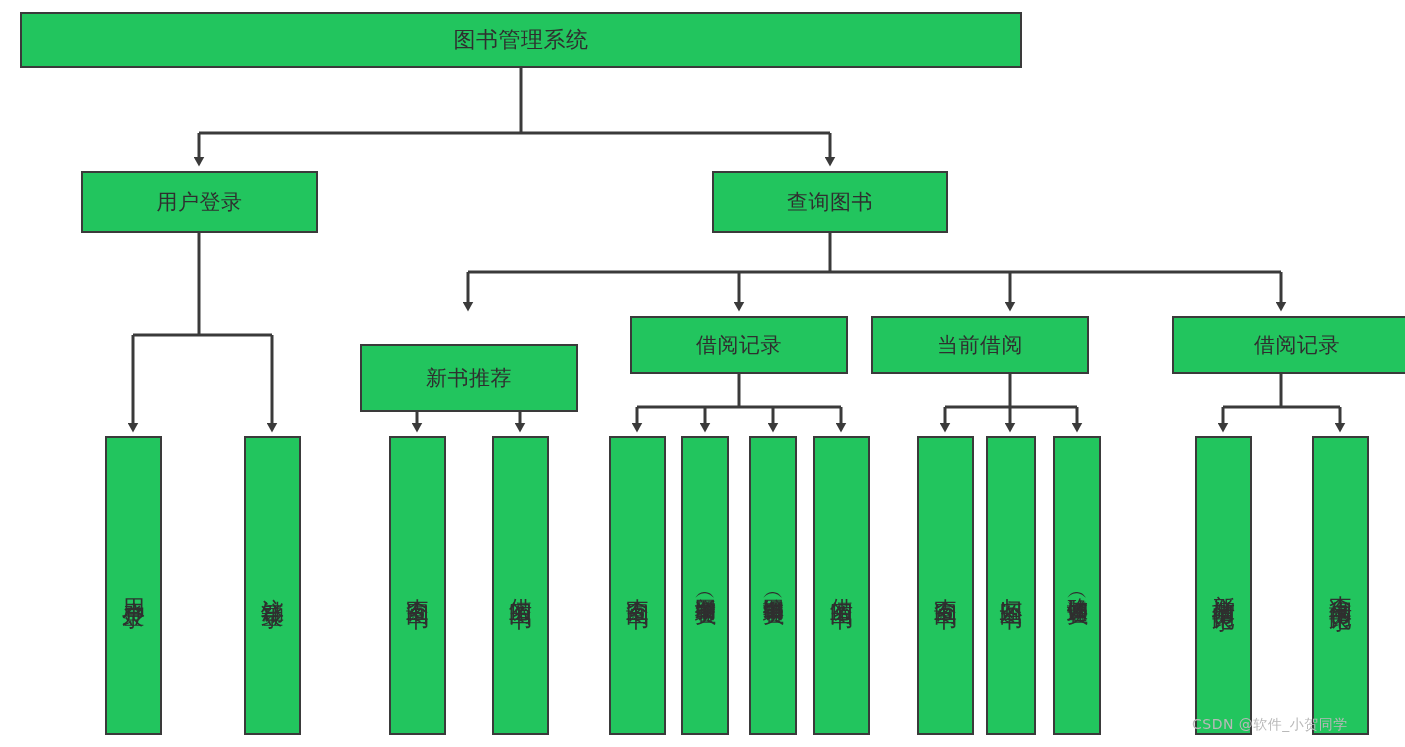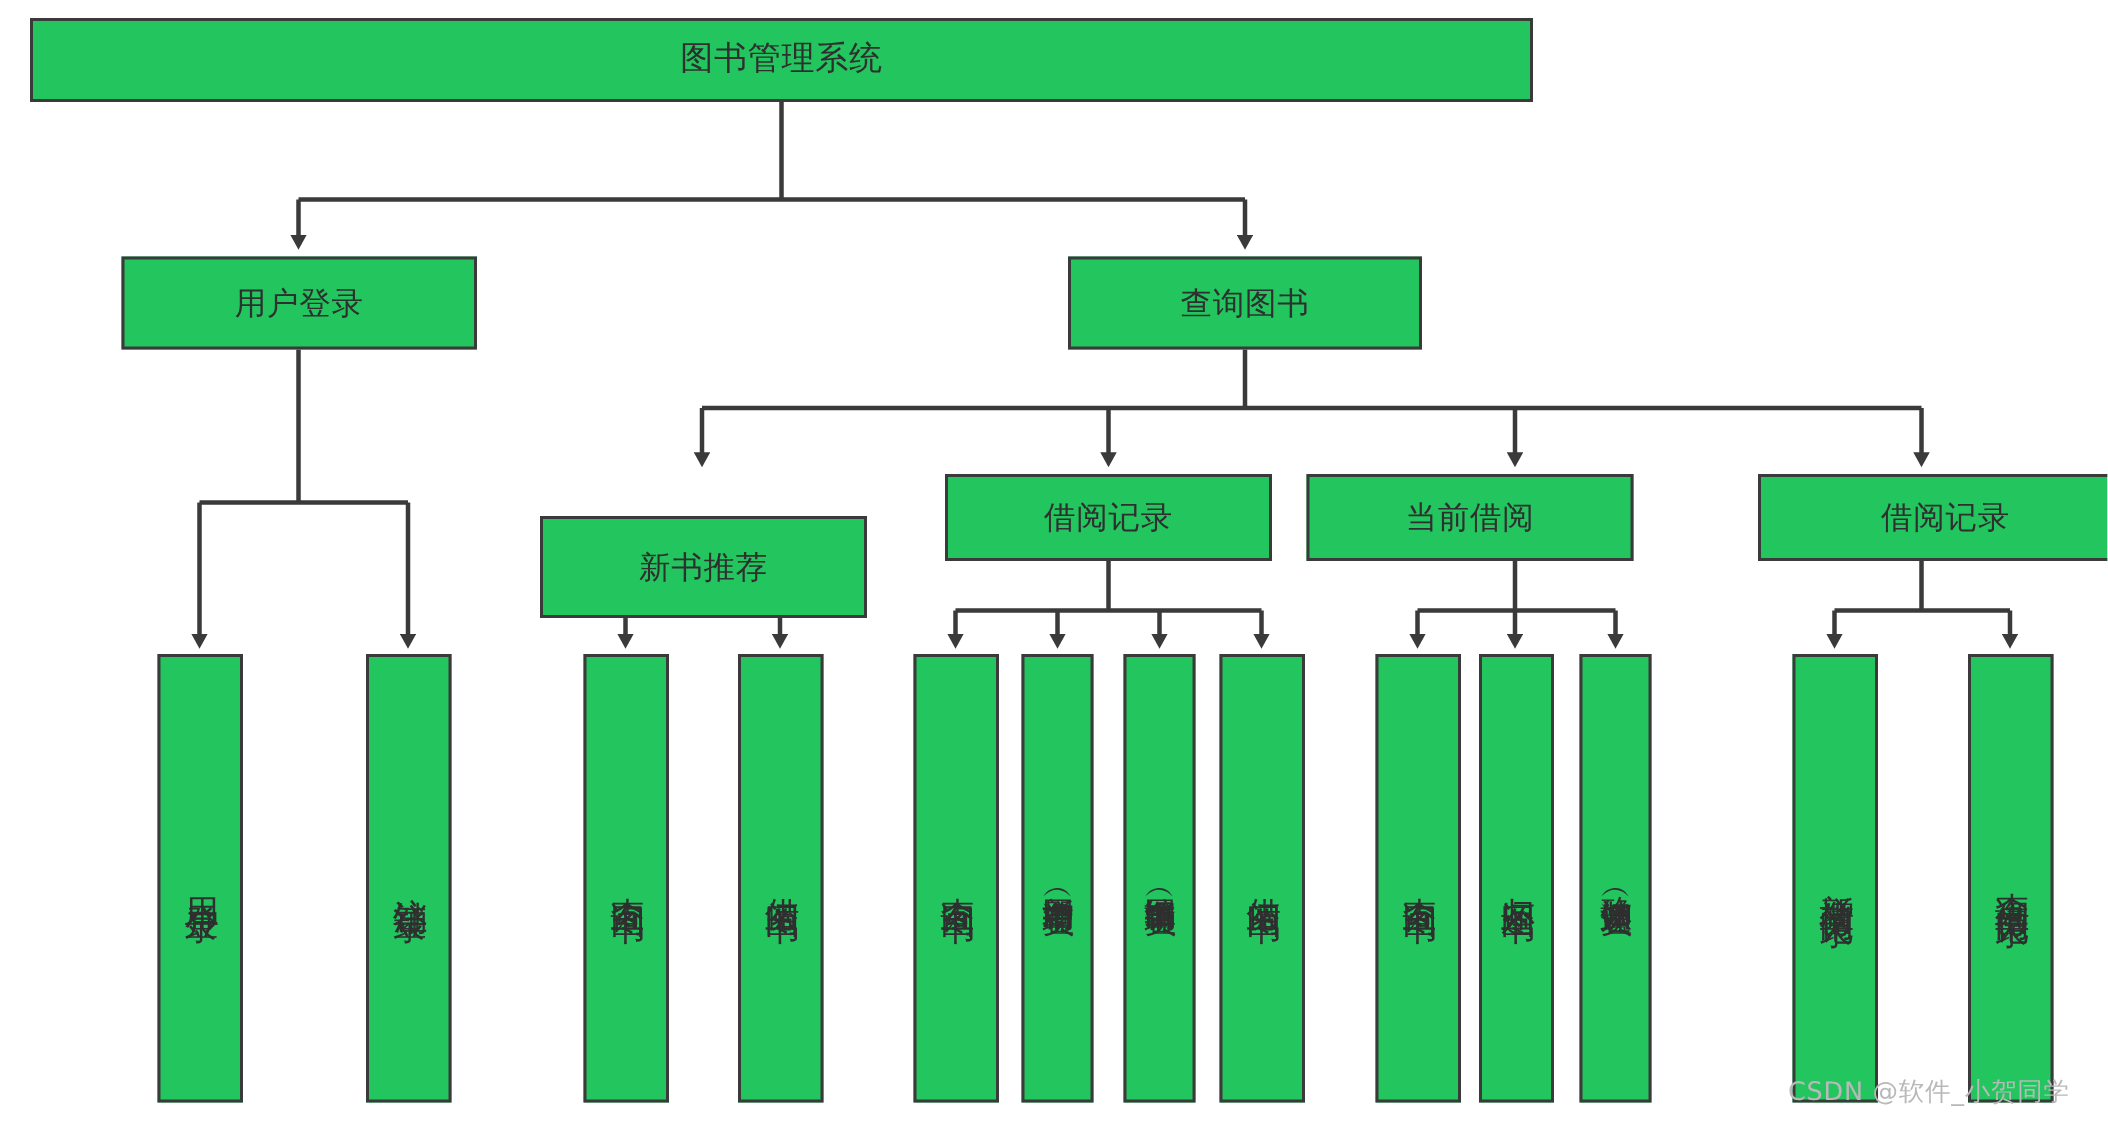--- a/index.html
+++ b/index.html
@@ -66,21 +66,21 @@
     letter-spacing: 3px;
     white-space: nowrap;
   }
   .node.vert.narrow .node-label {
     font-size: 21px;
     letter-spacing: 1px;
   }
   .watermark {
     position: absolute;
     color: #b9b9b9;
-    font-size: 17px;
+    font-size: 14px;
     white-space: nowrap;
     z-index: 3;
     letter-spacing: 0.5px;
   }
 </style>
 </head>
 <body>
 
 <div id="diagram">
 

